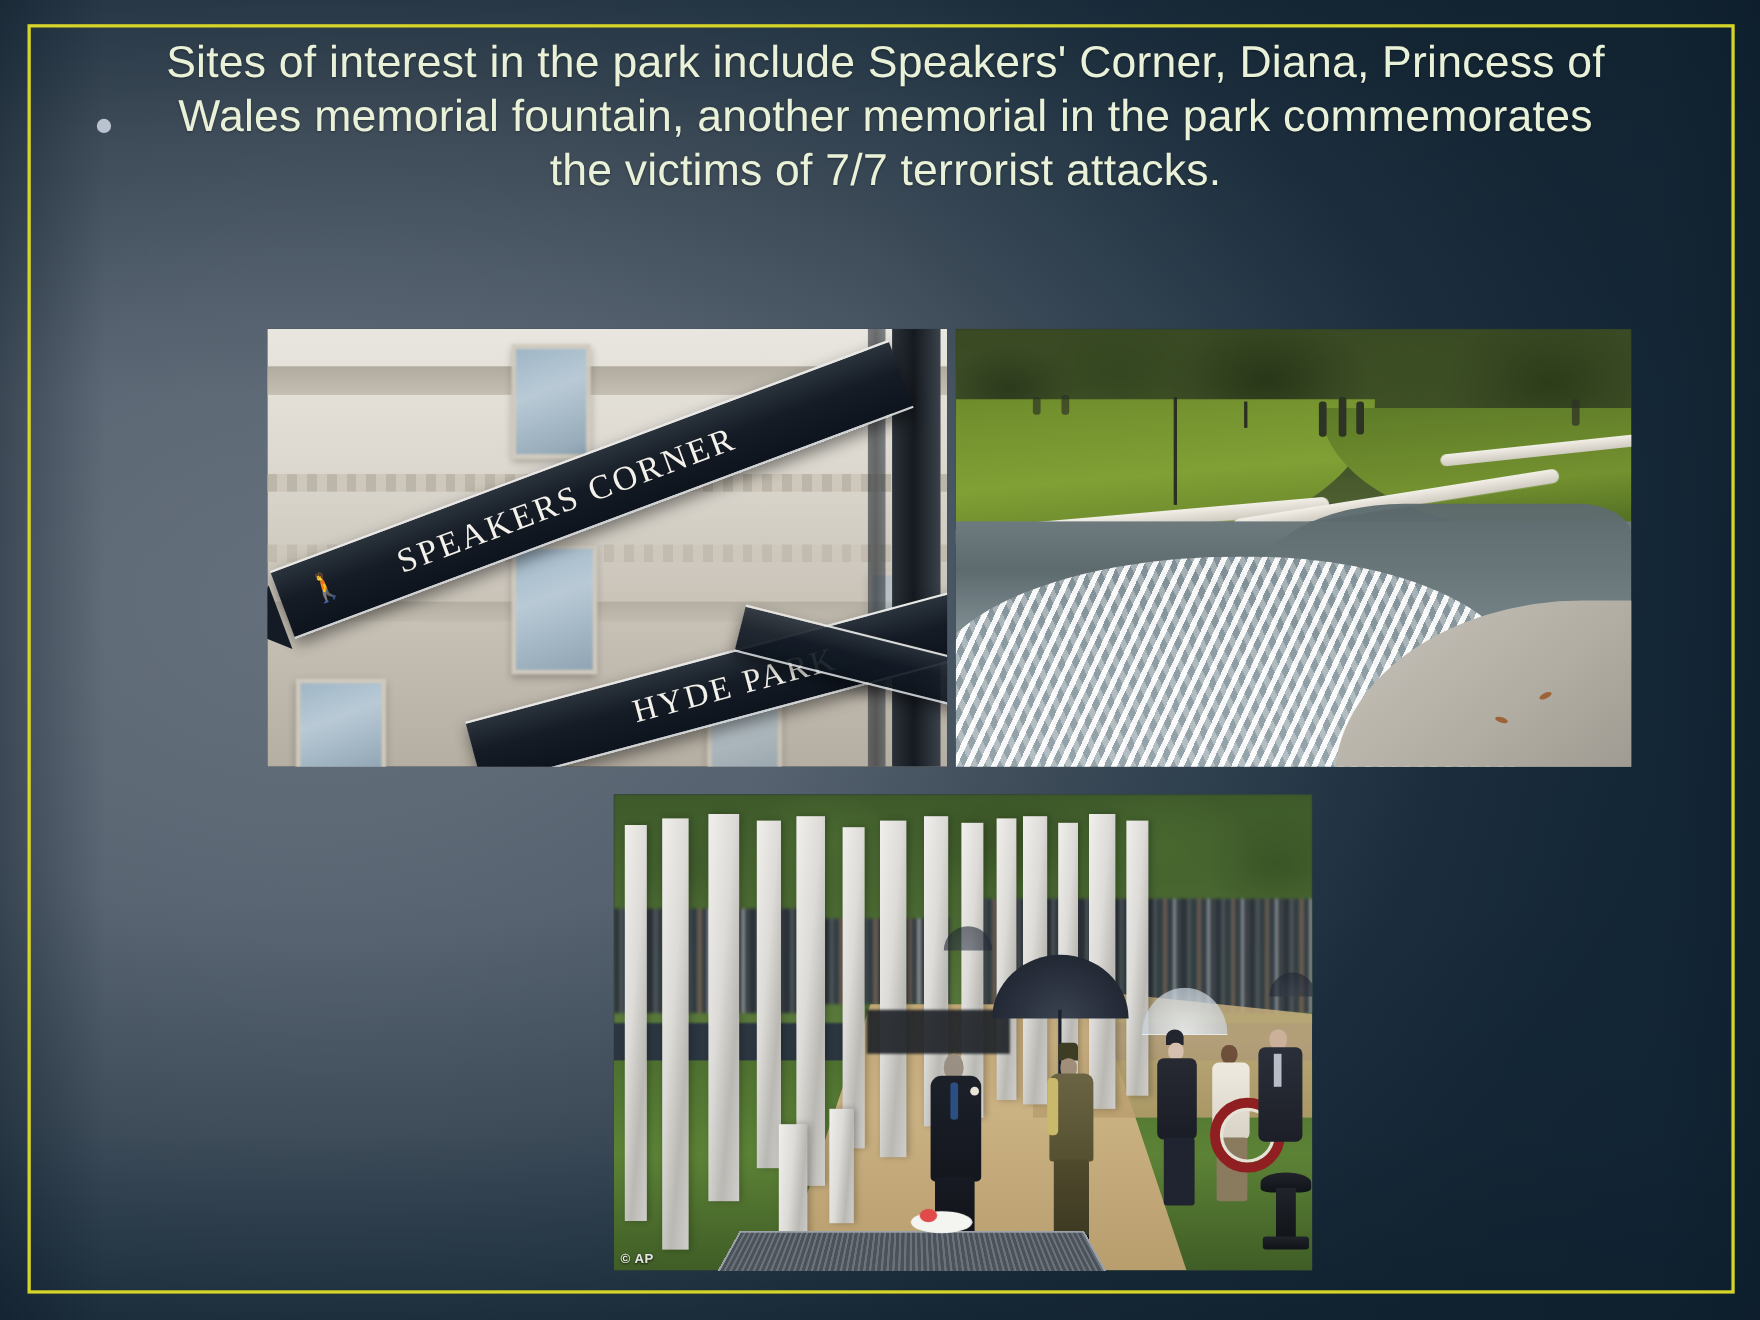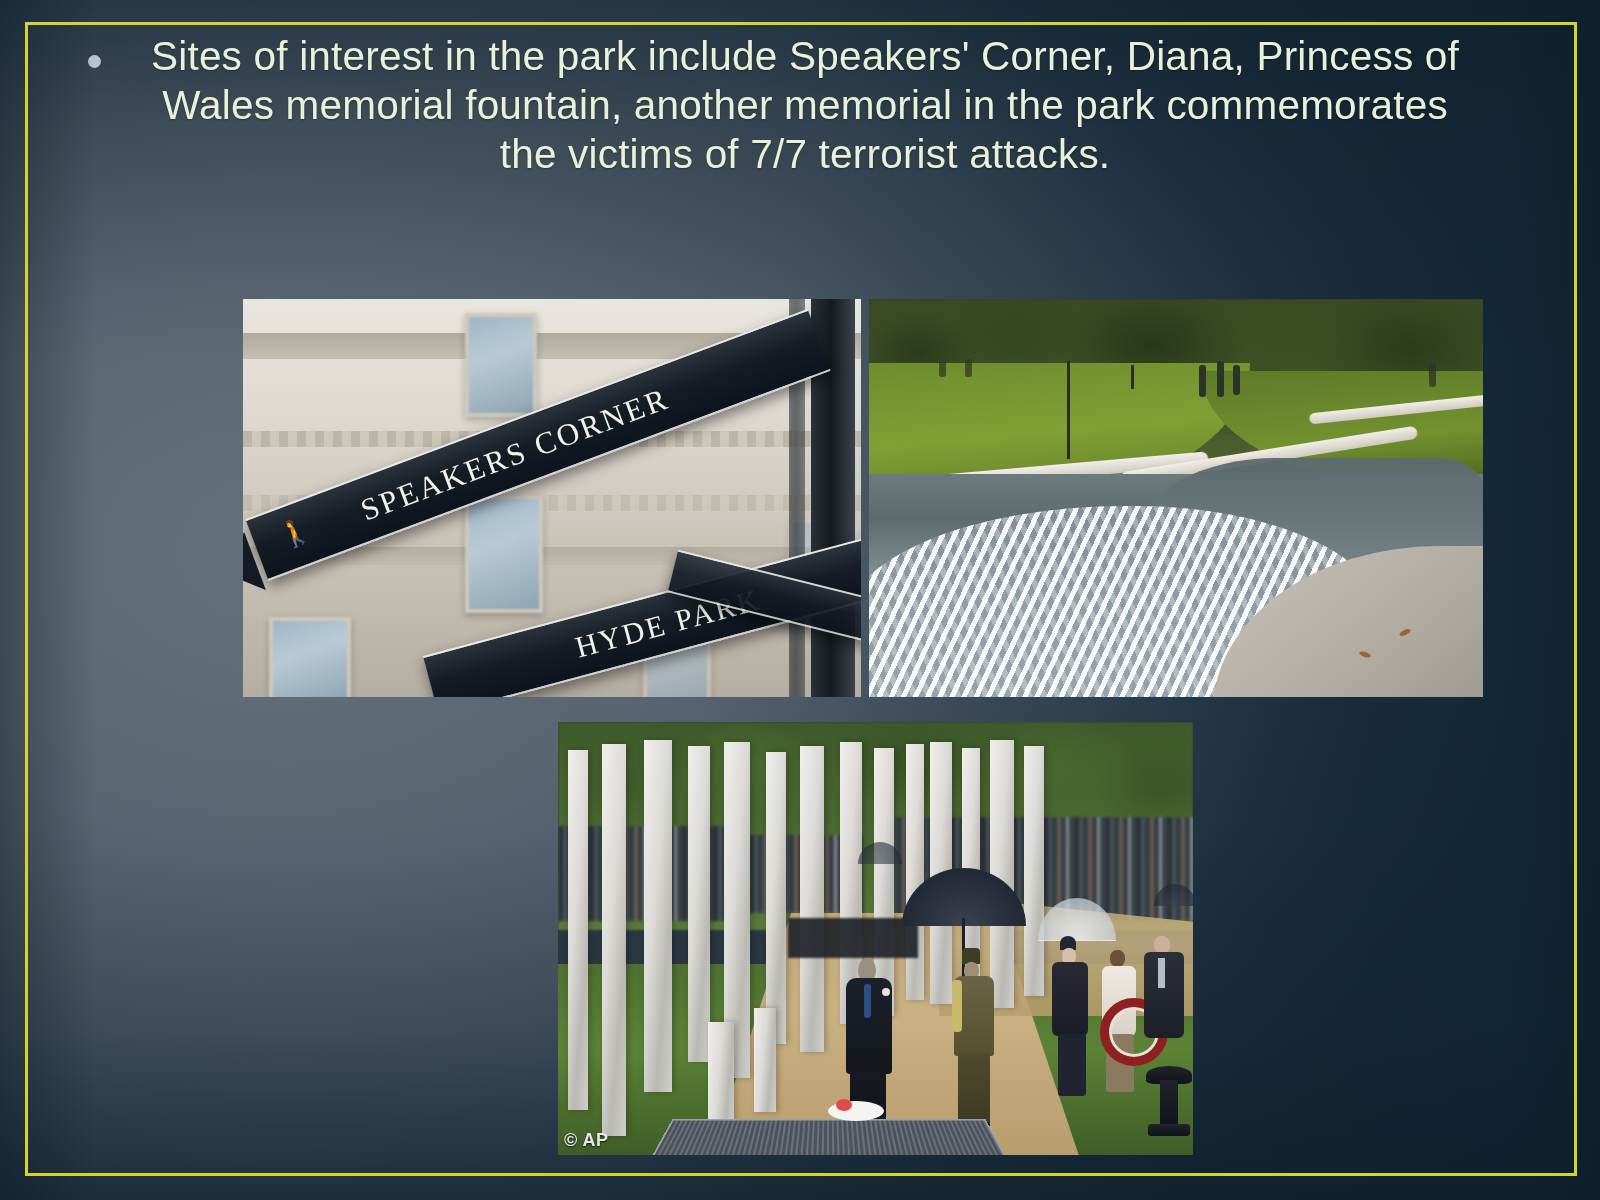--- a/index.html
+++ b/index.html
@@ -59,21 +59,21 @@
   }
 
   
   #body-text {
     position: absolute;
     left: 88px; top: 32px;
     width: 1390px;
   }
   .bullet-row {
     display: flex;
-    align-items: flex-start;
+    align-items: center;
     margin-bottom: 16px;
   }
   .bullet-dot {
     flex: 0 0 auto;
     width: 44px;
     padding-top: 22px;
     text-align: left;
   }
   .bullet-dot span {
     display: inline-block;
@@ -282,21 +282,21 @@
   }
   #photo-memorial .urn {
     position:absolute;
     background: linear-gradient(180deg,#20242a,#101318);
   }
   #photo-memorial .flowers {
     position:absolute; background:#f4f4f0; border-radius:50%;
   }
   #ap-credit {
     position:absolute; left:6px; bottom:4px;
-    color:#e8e8e8; font-size:18px; font-weight:bold;
+    color:#e8e8e8; font-size:12px; font-weight:bold;
     font-family:"Liberation Sans", sans-serif;
     text-shadow:0 1px 2px rgba(0,0,0,.8);
     letter-spacing:.5px;
   }
 </style>
 </head>
 <body>
 
 <div id="slide">
 

